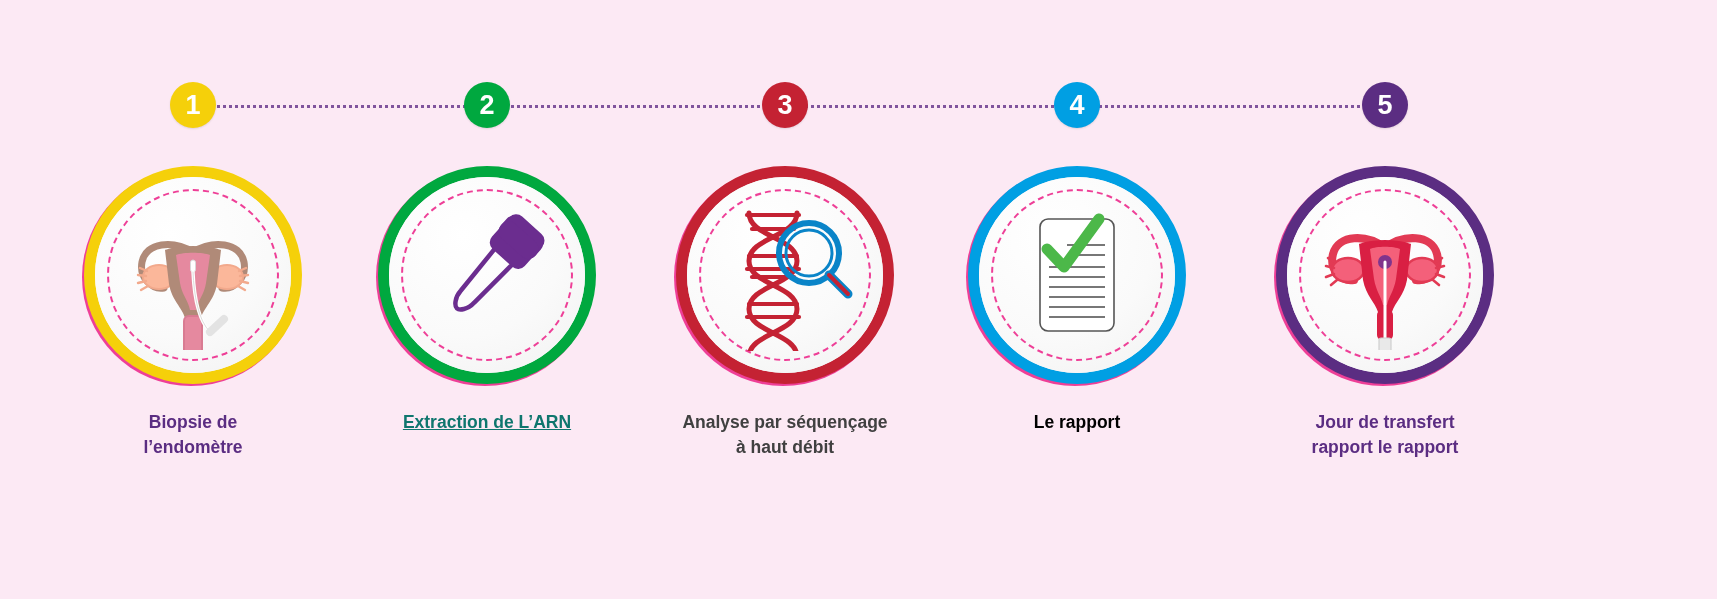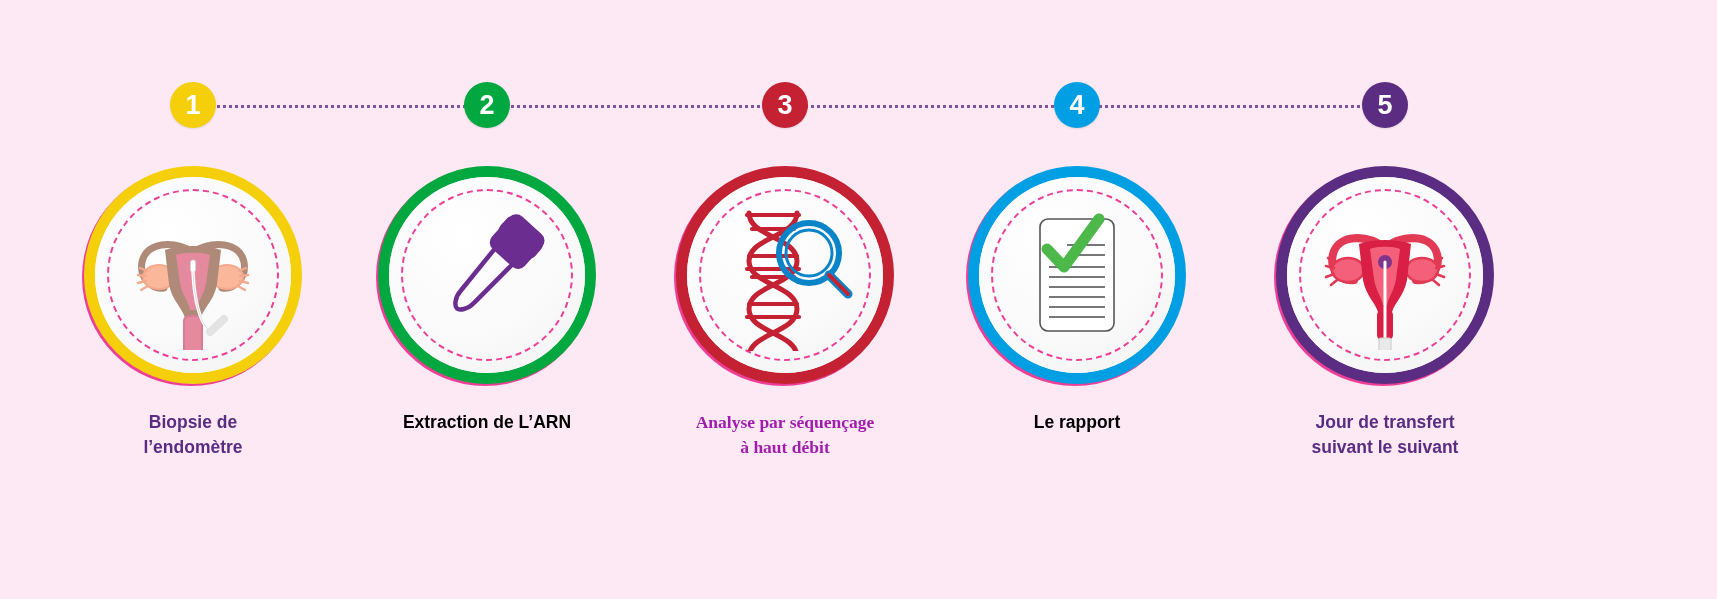--- a/index.html
+++ b/index.html
@@ -174,21 +174,21 @@
 
             <path d="M63 46 L87 46 L84 104 C84 114 78 120 75 120 C72 120 66 114 66 104 Z" fill="none" stroke="#6b2d8f" stroke-width="4.5" stroke-linejoin="round"></path>
 
             <path d="M60 12 h30 a8 8 0 0 1 8 8 v8 a8 8 0 0 1 -8 8 h-30 a8 8 0 0 1 -8 -8 v-8 a8 8 0 0 1 8 -8 z" fill="#6b2d8f"></path>
             <path d="M62 8 h26 a9 9 0 0 1 9 9 v26 a9 9 0 0 1 -9 9 h-26 a9 9 0 0 1 -9 -9 v-26 a9 9 0 0 1 9 -9 z" fill="#6b2d8f"></path>
             <rect x="52" y="18" width="46" height="20" rx="9" fill="#6b2d8f"></rect>
           </g>
         </svg>
       </div>
     </div>
-    <div class="label" style="color: #000000;">Extraction de L’ARN</div>
+    <div class="label" style="color: #0f766e; text-decoration: underline;">Extraction de L’ARN</div>
   </div>
 
   <div class="step step-3">
     <div class="badge" id="badge3" style="background: rgb(196, 34, 51);">3</div>
     <div class="circle-wrap">
       <div class="ring" id="ring3" style="border-color: rgb(196, 34, 51); box-shadow: rgb(238, 63, 151) -2px 2px 0px 0px;"></div>
       <div class="inner-disc"></div>
       <div class="dashed-ring" style="border-color: rgb(238, 63, 151);"></div>
       <div class="icon-area">
         <svg width="152" height="152" viewBox="0 0 152 152">
@@ -206,21 +206,21 @@
             <path d="M38 118 h52" stroke-width="4.2"></path>
           </g>
 
           <circle cx="100" cy="54" r="30" fill="none" stroke="#0a84c8" stroke-width="6"></circle>
           <circle cx="100" cy="54" r="23" fill="none" stroke="#0a84c8" stroke-width="3"></circle>
           <path d="M120 76 L139 95" stroke="#0a84c8" stroke-width="9" stroke-linecap="round"></path>
           <path d="M120 76 L139 95" stroke="#c42233" stroke-width="4" stroke-linecap="round"></path>
         </svg>
       </div>
     </div>
-    <div class="label" style="color: #a21caf; font-family: Liberation Serif, serif;">Analyse par séquençage
+    <div class="label" style="color: #404040;">Analyse par séquençage
 à haut débit</div>
   </div>
 
   <div class="step step-4">
     <div class="badge" id="badge4" style="background: rgb(0, 159, 227);">4</div>
     <div class="circle-wrap">
       <div class="ring" id="ring4" style="border-color: rgb(0, 159, 227); box-shadow: rgb(238, 63, 151) -2px 2px 0px 0px;"></div>
       <div class="inner-disc"></div>
       <div class="dashed-ring" style="border-color: rgb(238, 63, 151);"></div>
       <div class="icon-area">
@@ -272,16 +272,16 @@
           <circle cx="75" cy="62" r="7" fill="#6b2d8f" opacity=".85"></circle>
 
           <rect x="67" y="110" width="16" height="30" rx="5" fill="#d91f43"></rect>
 
           <path d="M75 62 L75 152" stroke="#ffffff" stroke-width="3" stroke-linecap="round"></path>
           <rect x="69" y="138" width="12" height="14" rx="2" fill="#e9e9e9" stroke="#cfcfcf" stroke-width="1.2"></rect>
         </svg>
       </div>
     </div>
     <div class="label" style="color: rgb(91, 45, 130);">Jour de transfert
-suivant le suivant</div>
+rapport le rapport</div>
   </div>
 
 </div>
 
 </body></html>

